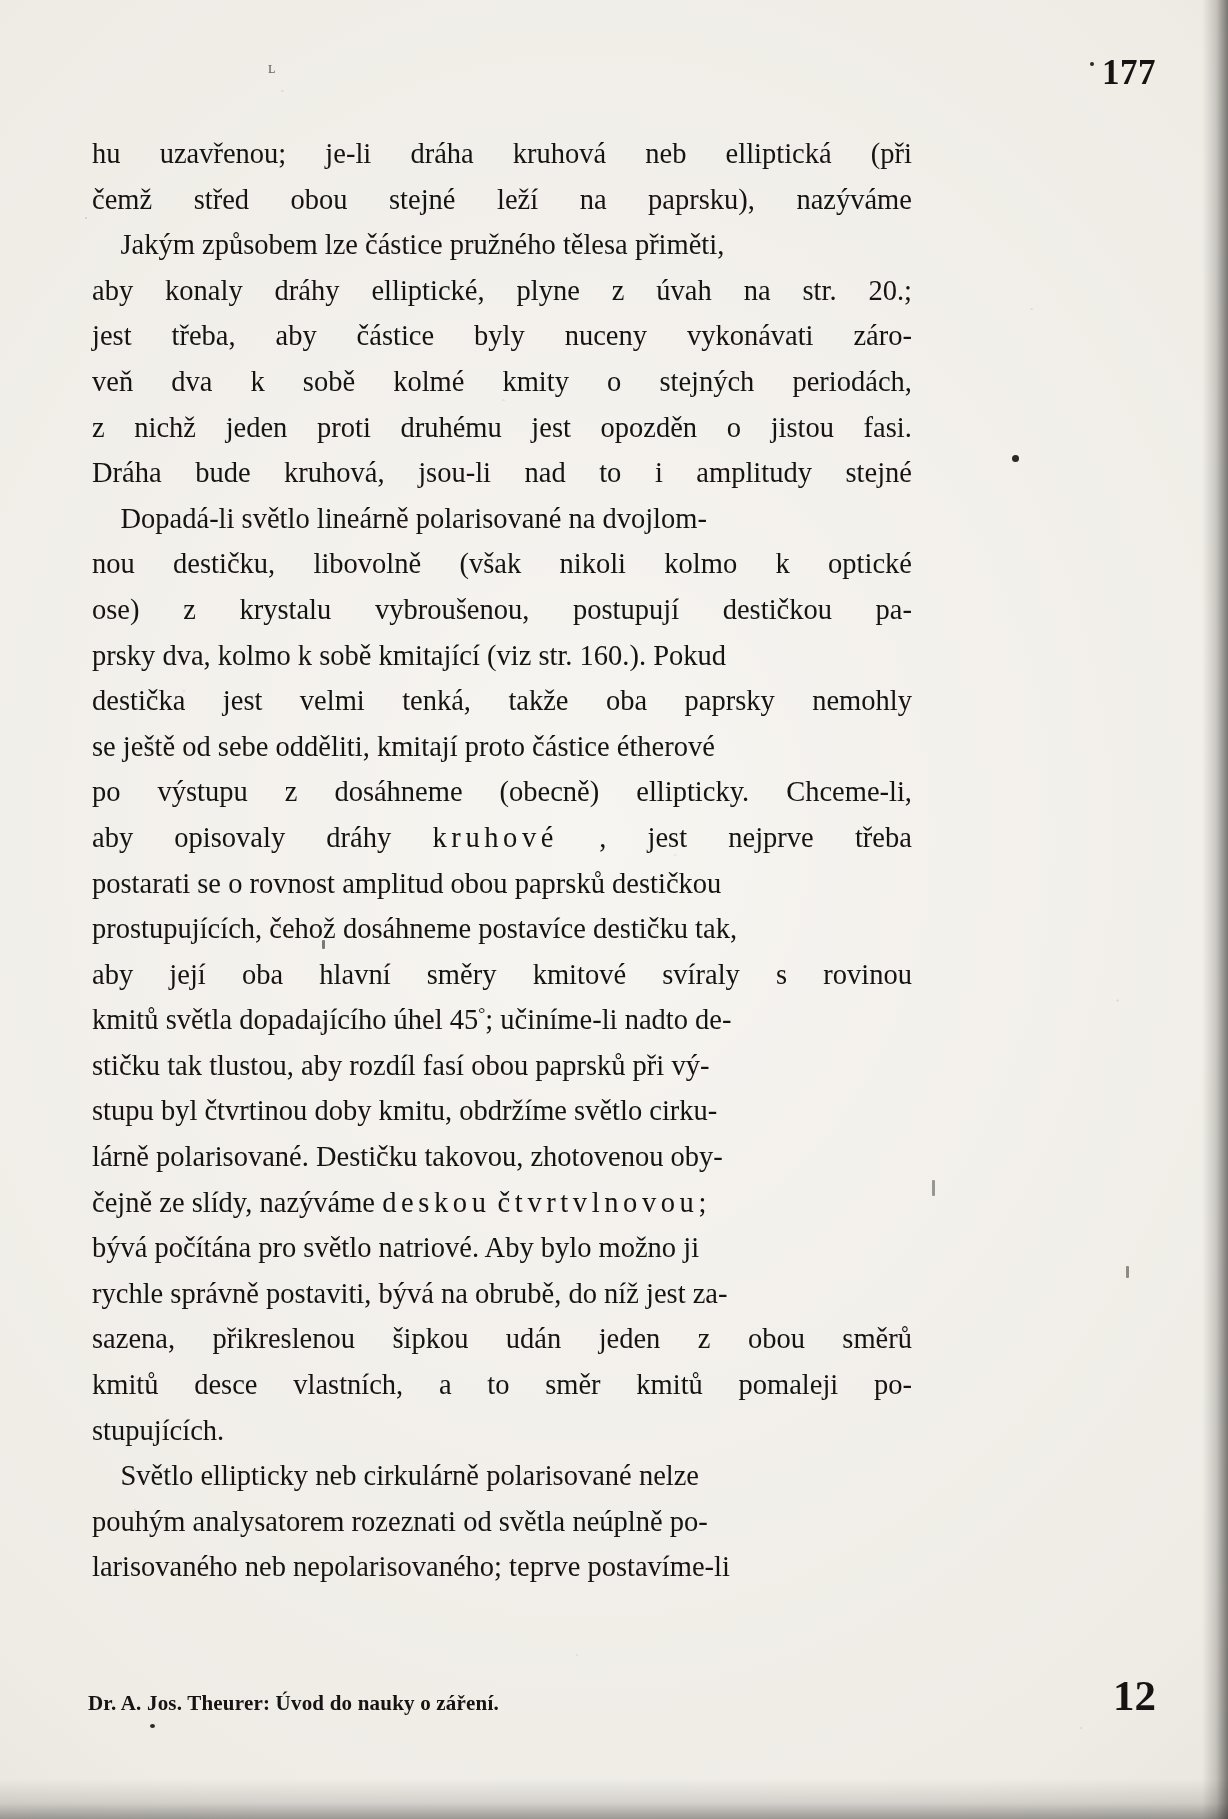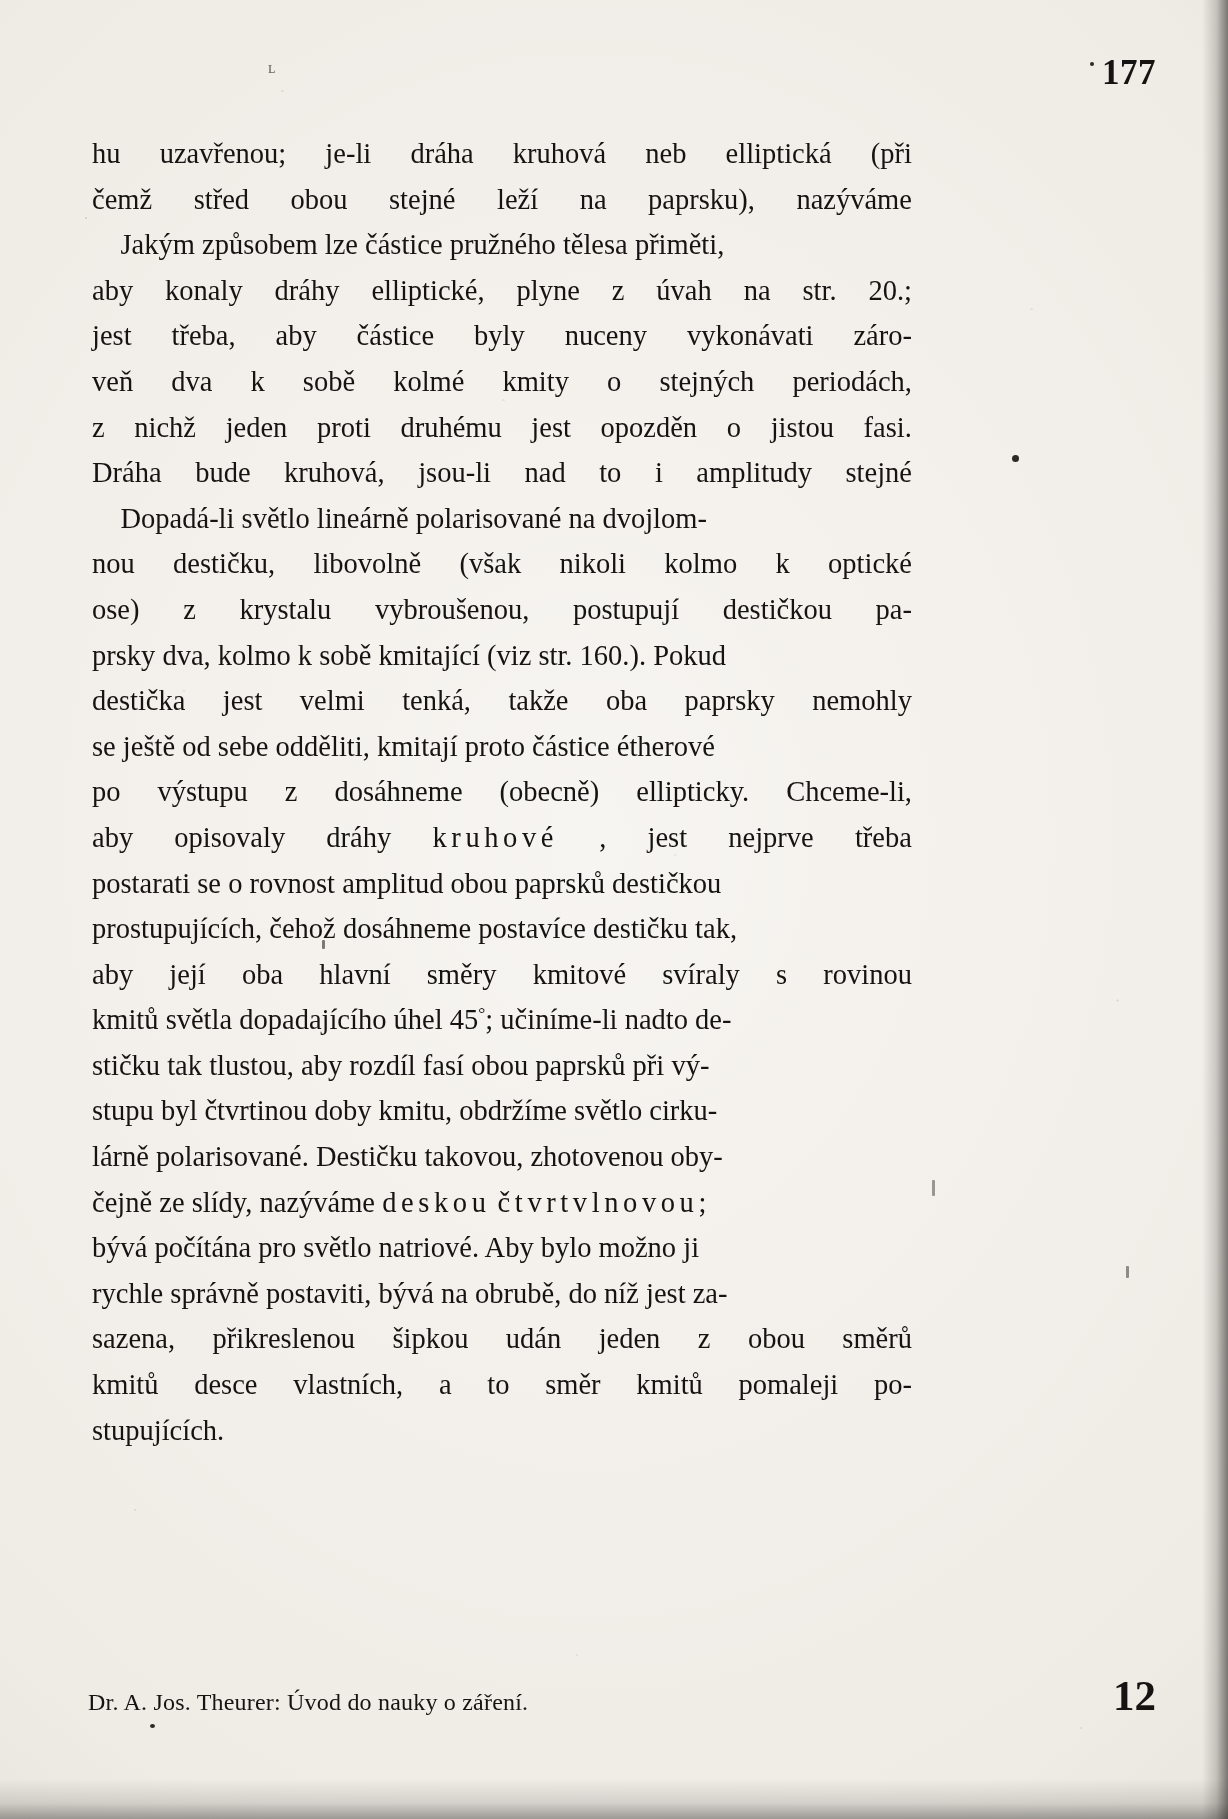--- a/index.html
+++ b/index.html
@@ -117,22 +117,22 @@
   .footer {
     position: absolute;
     left: 88px;
     right: 72px;
     bottom: 99px;
     display: flex;
     align-items: baseline;
     justify-content: space-between;
   }
   .footer-title {
-    font-size: 24px;
-    font-weight: normal;
+    font-size: 21px;
+    font-weight: bold;
     letter-spacing: .2px;
   }
   .footer-sig {
     font-size: 43px;
     font-weight: bold;
   }
 
   
   .mark {
     position: absolute;
@@ -325,20 +325,25 @@
           <span>a</span>
           <span>to</span>
           <span>směr</span>
           <span>kmitů</span>
           <span>pomaleji</span>
           <span>po-</span>
         </span>
       <span class="ln">stupujících.</span>
     </p>
 
+    <p class="para">
+      <span class="ln">&nbsp;&nbsp;&nbsp;&nbsp;Světlo ellipticky neb cirkulárně polarisované nelze</span>
+      <span class="ln">pouhým analysatorem rozeznati od světla neúplně po-</span>
+      <span class="ln">larisovaného neb nepolarisovaného; teprve postavíme-li</span>
+    </p>
 
   </div>
 
   <div class="footer">
     <span class="footer-title">Dr. A. Jos. Theurer: Úvod do nauky o záření.</span>
     <span class="footer-sig">12</span>
   </div>
 
   <div class="mark" style="left:1012px; top:455px; width:7px; height:7px;"></div>
   <div class="mark" style="left:150px; top:1724px; width:5px; height:4px;"></div>

